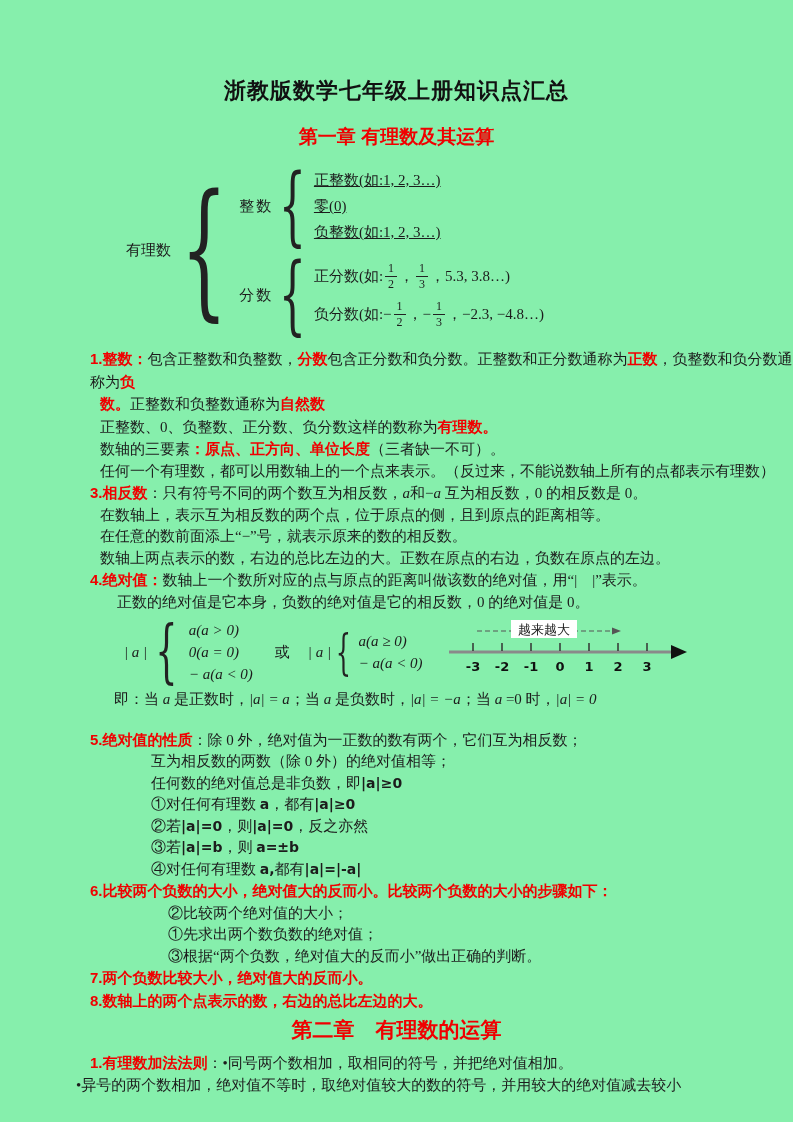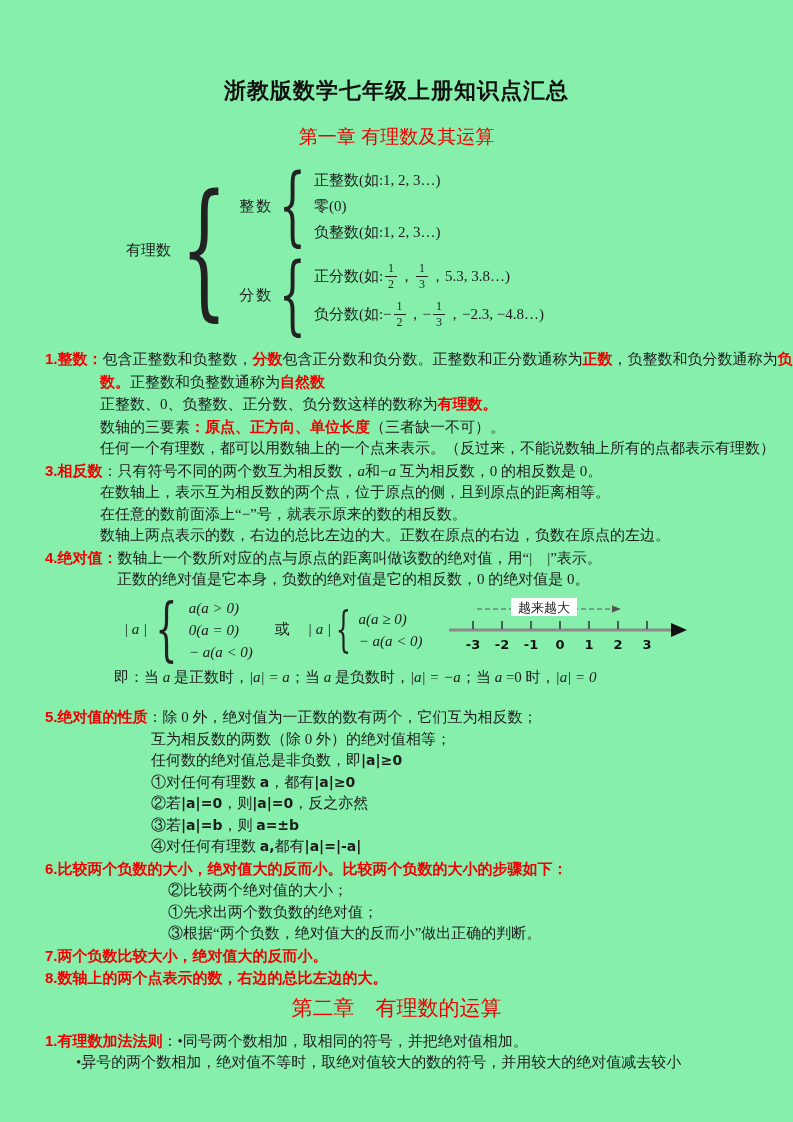--- a/index.html
+++ b/index.html
@@ -6,46 +6,46 @@
   .page {
     position:relative; width:793px; height:1122px; background:#86efac;
     overflow:hidden; color:#1c1c1c;
     font-family:"Liberation Serif","DejaVu Serif",serif;
   }
   .doc-title {
     padding-top:76px; text-align:center;
     font-size:22px; font-weight:bold; letter-spacing:1px; color:#111;
   }
   .chapter {
-    text-align:center; color:#f00000; font-weight:normal;
+    text-align:center; color:#f00000; font-weight:bold;
     font-family:"Liberation Sans","DejaVu Sans",sans-serif;
   }
   .ch1 { margin-top:18px; font-size:19px; }
   .ch2 { margin-top:4px; margin-bottom:8px; font-size:21px; }
 
   
   .diagram { display:flex; align-items:center; margin:14px 0 0 126px; height:172px; font-size:15px; }
   .brace { display:flex; align-items:center; color:#222; font-family:"DejaVu Serif",serif; }
   .brace::before { content:"{"; display:block; line-height:0.85; transform:scaleX(0.5); font-weight:400; }
   .brace-outer::before { font-size:148px; }
   .brace-outer { margin:0 -12px 0 -14px; }
   .brace-mid::before  { font-size:86px; }
   .brace-mid { margin:0 -6px 0 -8px; }
   .dcol-outer { display:flex; flex-direction:column; gap:12px; }
   .dgroup { display:flex; align-items:center; }
   .glabel { letter-spacing:2px; }
-  .int-col .ditem { line-height:26px; white-space:nowrap; }
+  .int-col .ditem { line-height:26px; white-space:nowrap;text-decoration:underline; }
   .frac-line { display:flex; align-items:center; height:38px; white-space:nowrap; }
   .frac { display:inline-flex; flex-direction:column; align-items:center; font-size:12px; line-height:1.2; margin:0 2px; }
   .frac .den { border-top:1px solid #222; padding:0 3px; }
 
   
   .lines-block { margin-top:12px; }
   .line { line-height:21.5px; font-size:15px; }
-  .ind0 { padding-left:45px; }
+  .ind0 { padding-left:45px;margin-left:45px; }
   .ind1 { padding-left:100px; }
   .ind2 { padding-left:117px; }
   .ind3 { padding-left:151px; }
   .ind4 { padding-left:168px; }
   .ind5 { padding-left:114px; }
   .ind6 { padding-left:76px; }
   .mt-gap { margin-top:18px; }
 
   .seg-b { color:#1c1c1c; }
   .seg-r { color:#f00000; font-weight:bold; font-family:"Liberation Sans","DejaVu Sans",sans-serif; }

